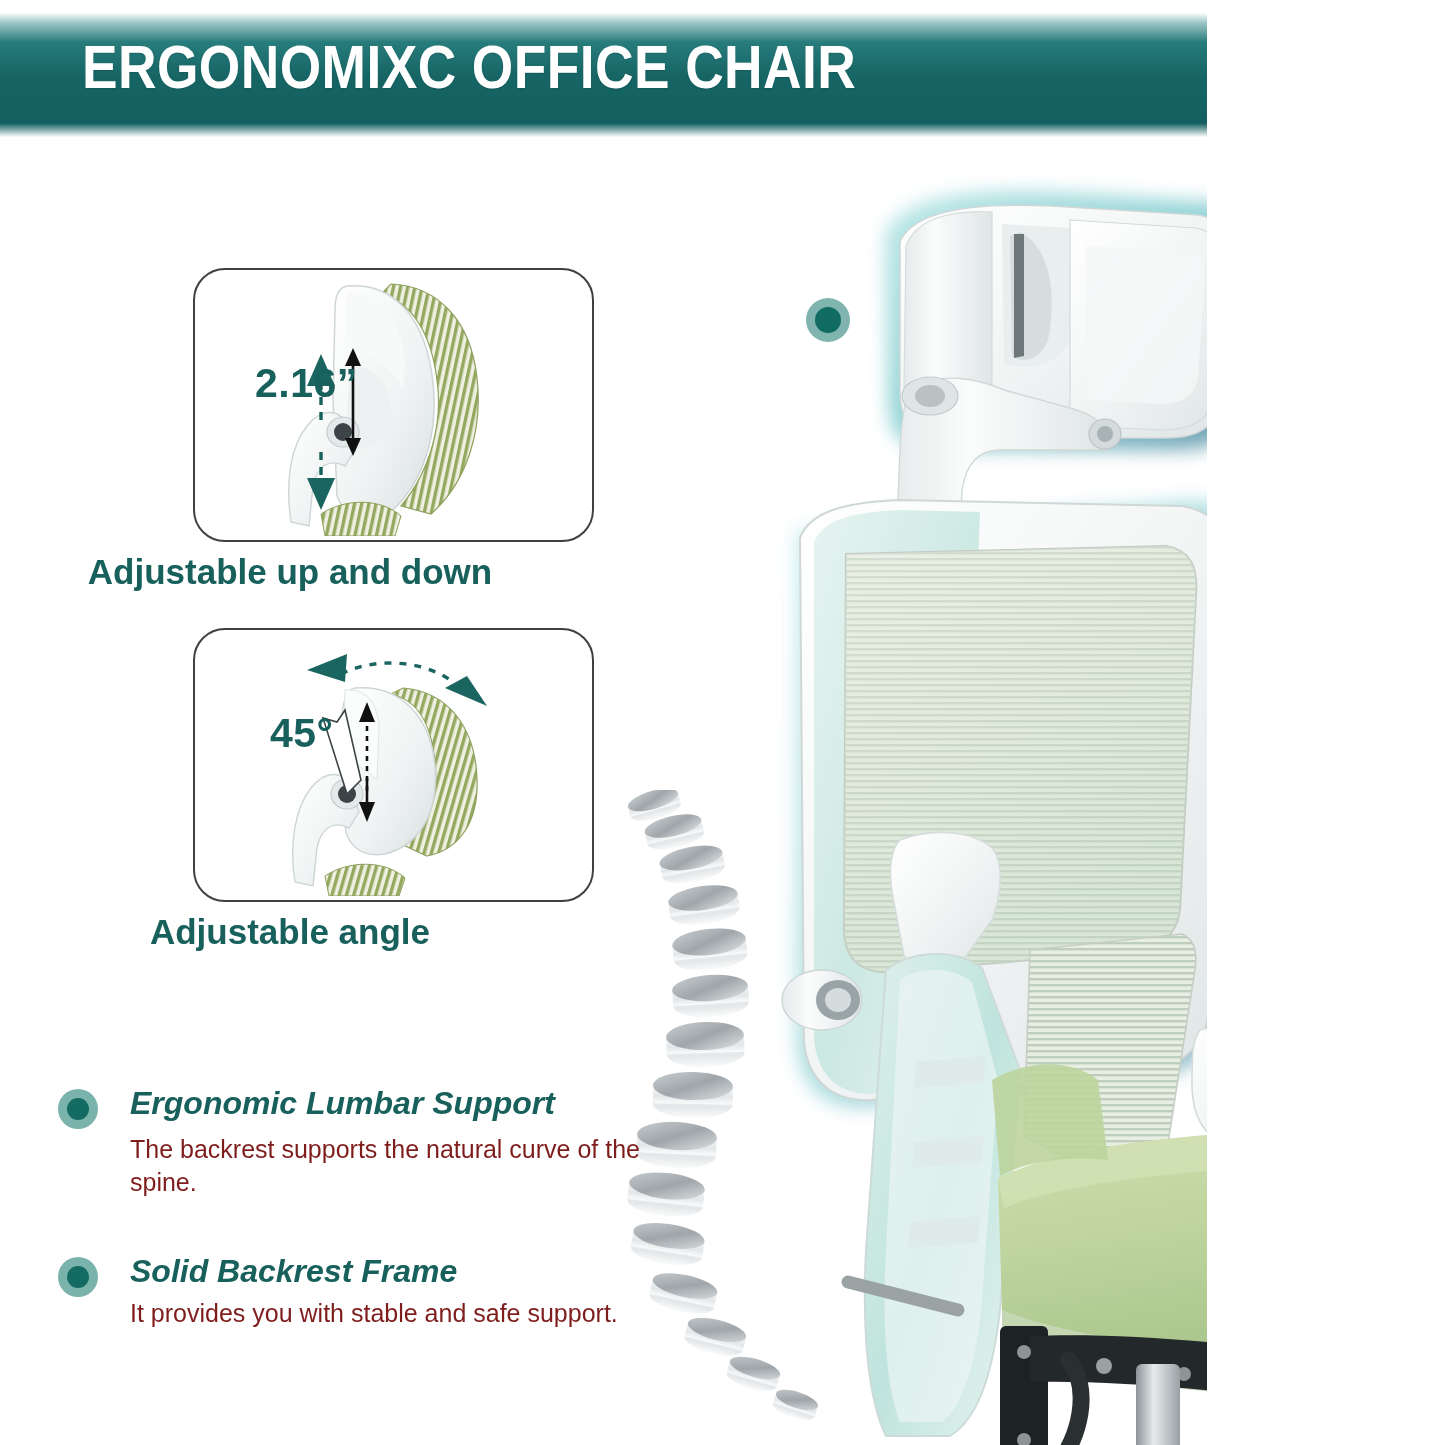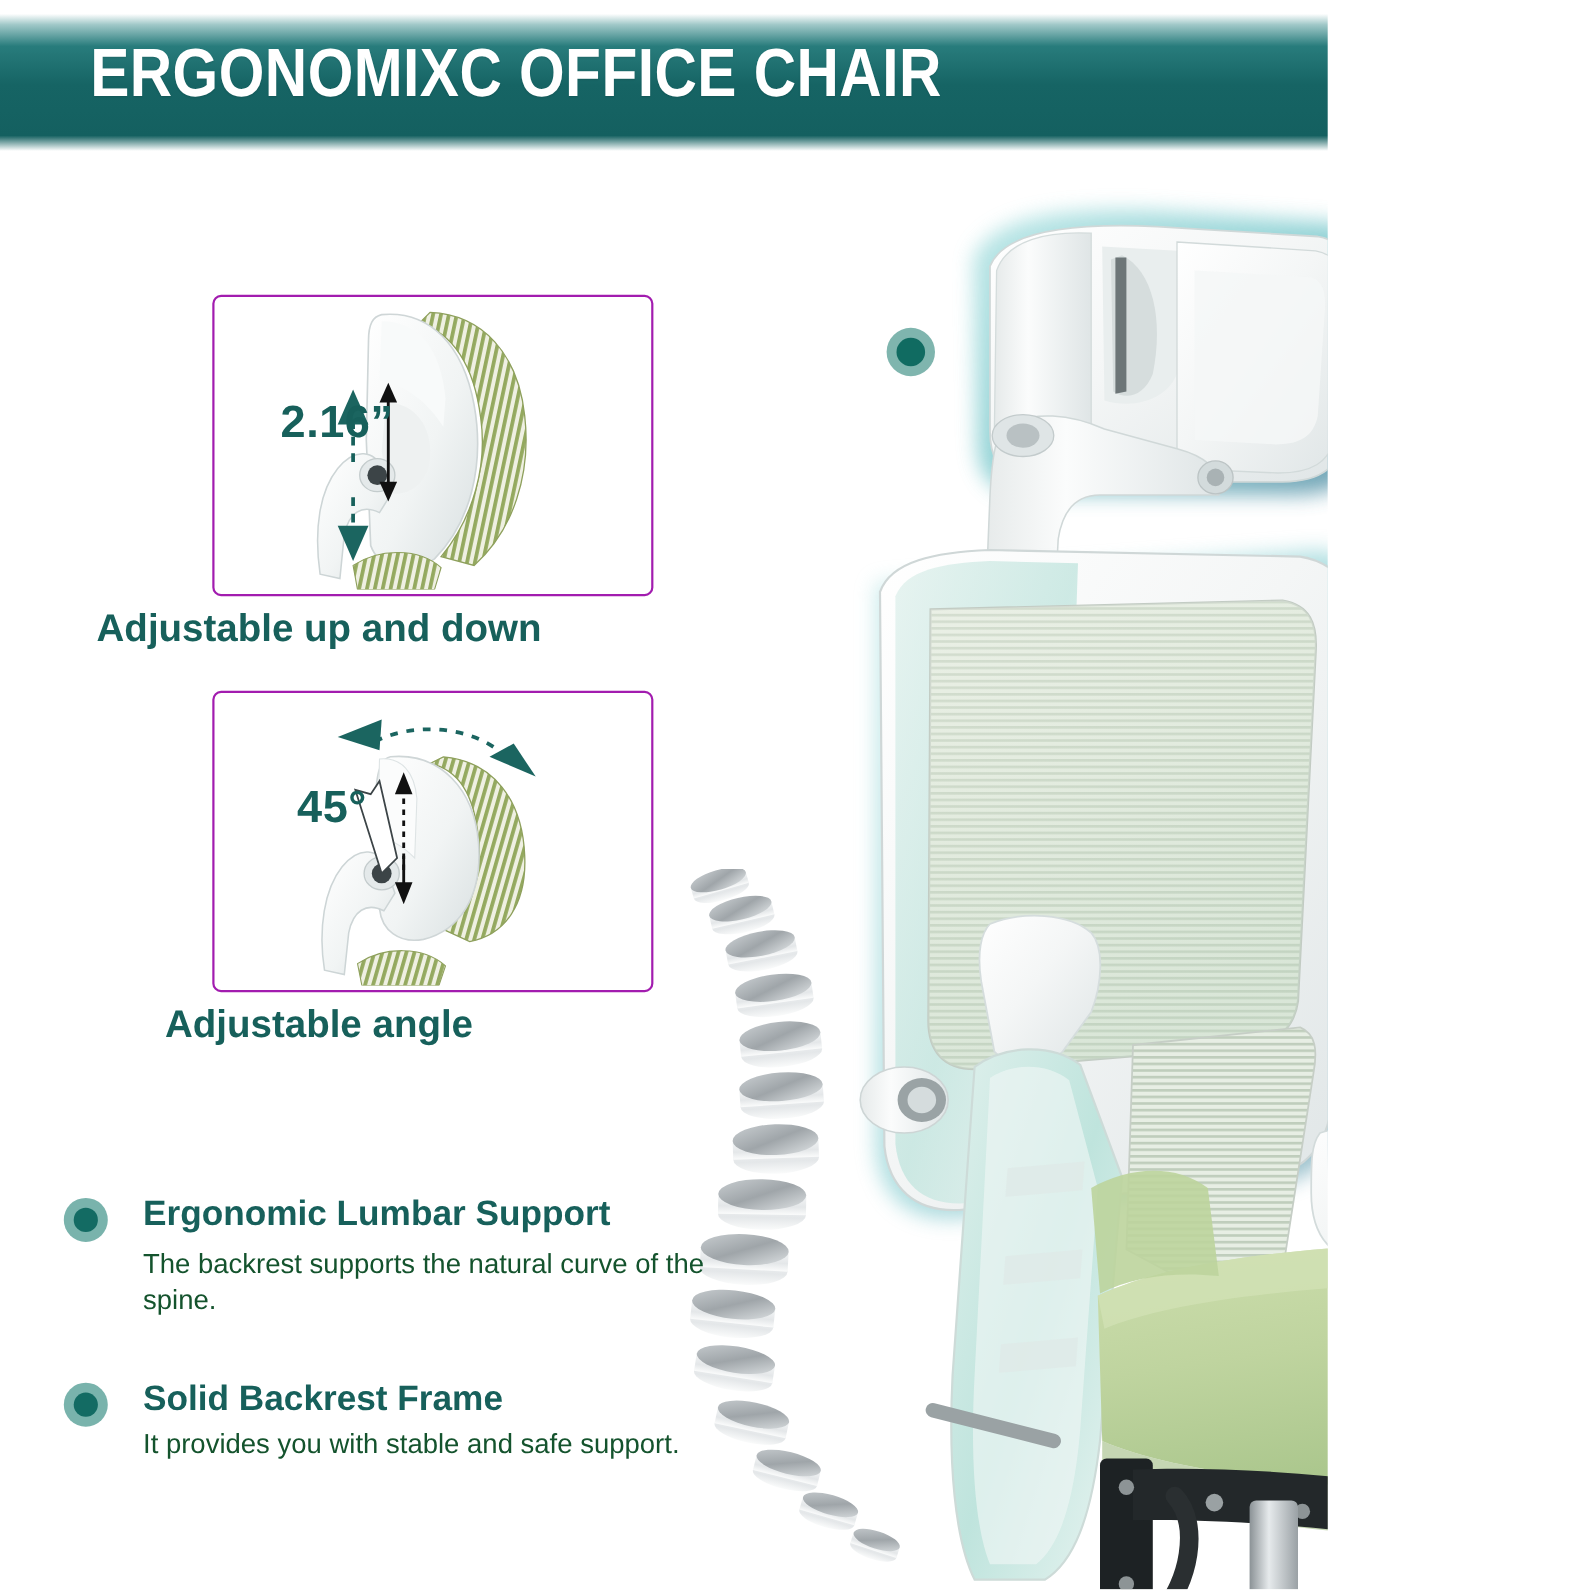--- a/index.html
+++ b/index.html
@@ -16,21 +16,21 @@
       rgba(40,124,124,1) 30%,
       rgba(22,100,100,1) 55%,
       rgba(20,96,96,1) 88%,
       rgba(255,255,255,1) 98%);}
   .header-title{position:absolute;left:82px;top:36px;
     font-size:62px;line-height:62px;font-weight:bold;color:#ffffff;
     letter-spacing:0.5px;transform:scaleX(0.86);transform-origin:left center;
     white-space:nowrap;text-shadow:0 1px 2px rgba(0,0,0,.13);}
 
   
-  .card{position:absolute;border:2px solid #a21caf;border-radius:8px;
+  .card{position:absolute;border:2px solid #404040;border-radius:32px;
     background:#ffffff;overflow:hidden;}
   #card1{left:193px;top:268px;width:397px;height:270px;}
   #card2{left:193px;top:628px;width:397px;height:270px;}
 
   .card-caption{position:absolute;width:620px;text-align:center;
     font-size:35px;font-weight:bold;color:#17605b;white-space:nowrap;}
   #caption1{left:-20px;top:552px;}
   #caption2{left:-20px;top:912px;}
 
   .spec-value{position:absolute;font-size:41px;font-weight:bold;color:#17605b;
@@ -39,23 +39,23 @@
   #spec2{left:75px;top:80px;text-align:center;}
 
   
   .bullet-block{position:absolute;}
   #bullet1{left:58px;top:1085px;}
   #bullet2{left:58px;top:1253px;}
   .bullet-dot{position:absolute;left:0;top:4px;width:40px;height:40px;border-radius:50%;
     background:#79b3ac;display:flex;align-items:center;justify-content:center;}
   .bullet-dot i{display:block;width:22px;height:22px;border-radius:50%;background:#136b63;}
   .bullet-head{position:absolute;left:72px;top:0px;font-size:32px;font-weight:bold;
-    color:#17605b;white-space:nowrap;}
+    color:#17605b;white-space:nowrap;font-style:italic;}
   .bullet-body{position:absolute;left:72px;top:48px;font-size:25px;line-height:33px;
-    color:#14532d;width:520px;}
+    color:#7f1d1d;width:520px;}
   #bullet2 .bullet-body{top:44px;width:620px;}
 
   
   #chair-marker{position:absolute;left:806px;top:298px;width:44px;height:44px;
     border-radius:50%;background:#7fb5ae;display:flex;align-items:center;justify-content:center;}
   #chair-marker i{display:block;width:26px;height:26px;border-radius:50%;background:#106b61;}
 
   
   #chair{position:absolute;left:600px;top:150px;width:845px;height:1295px;}
 </style>

